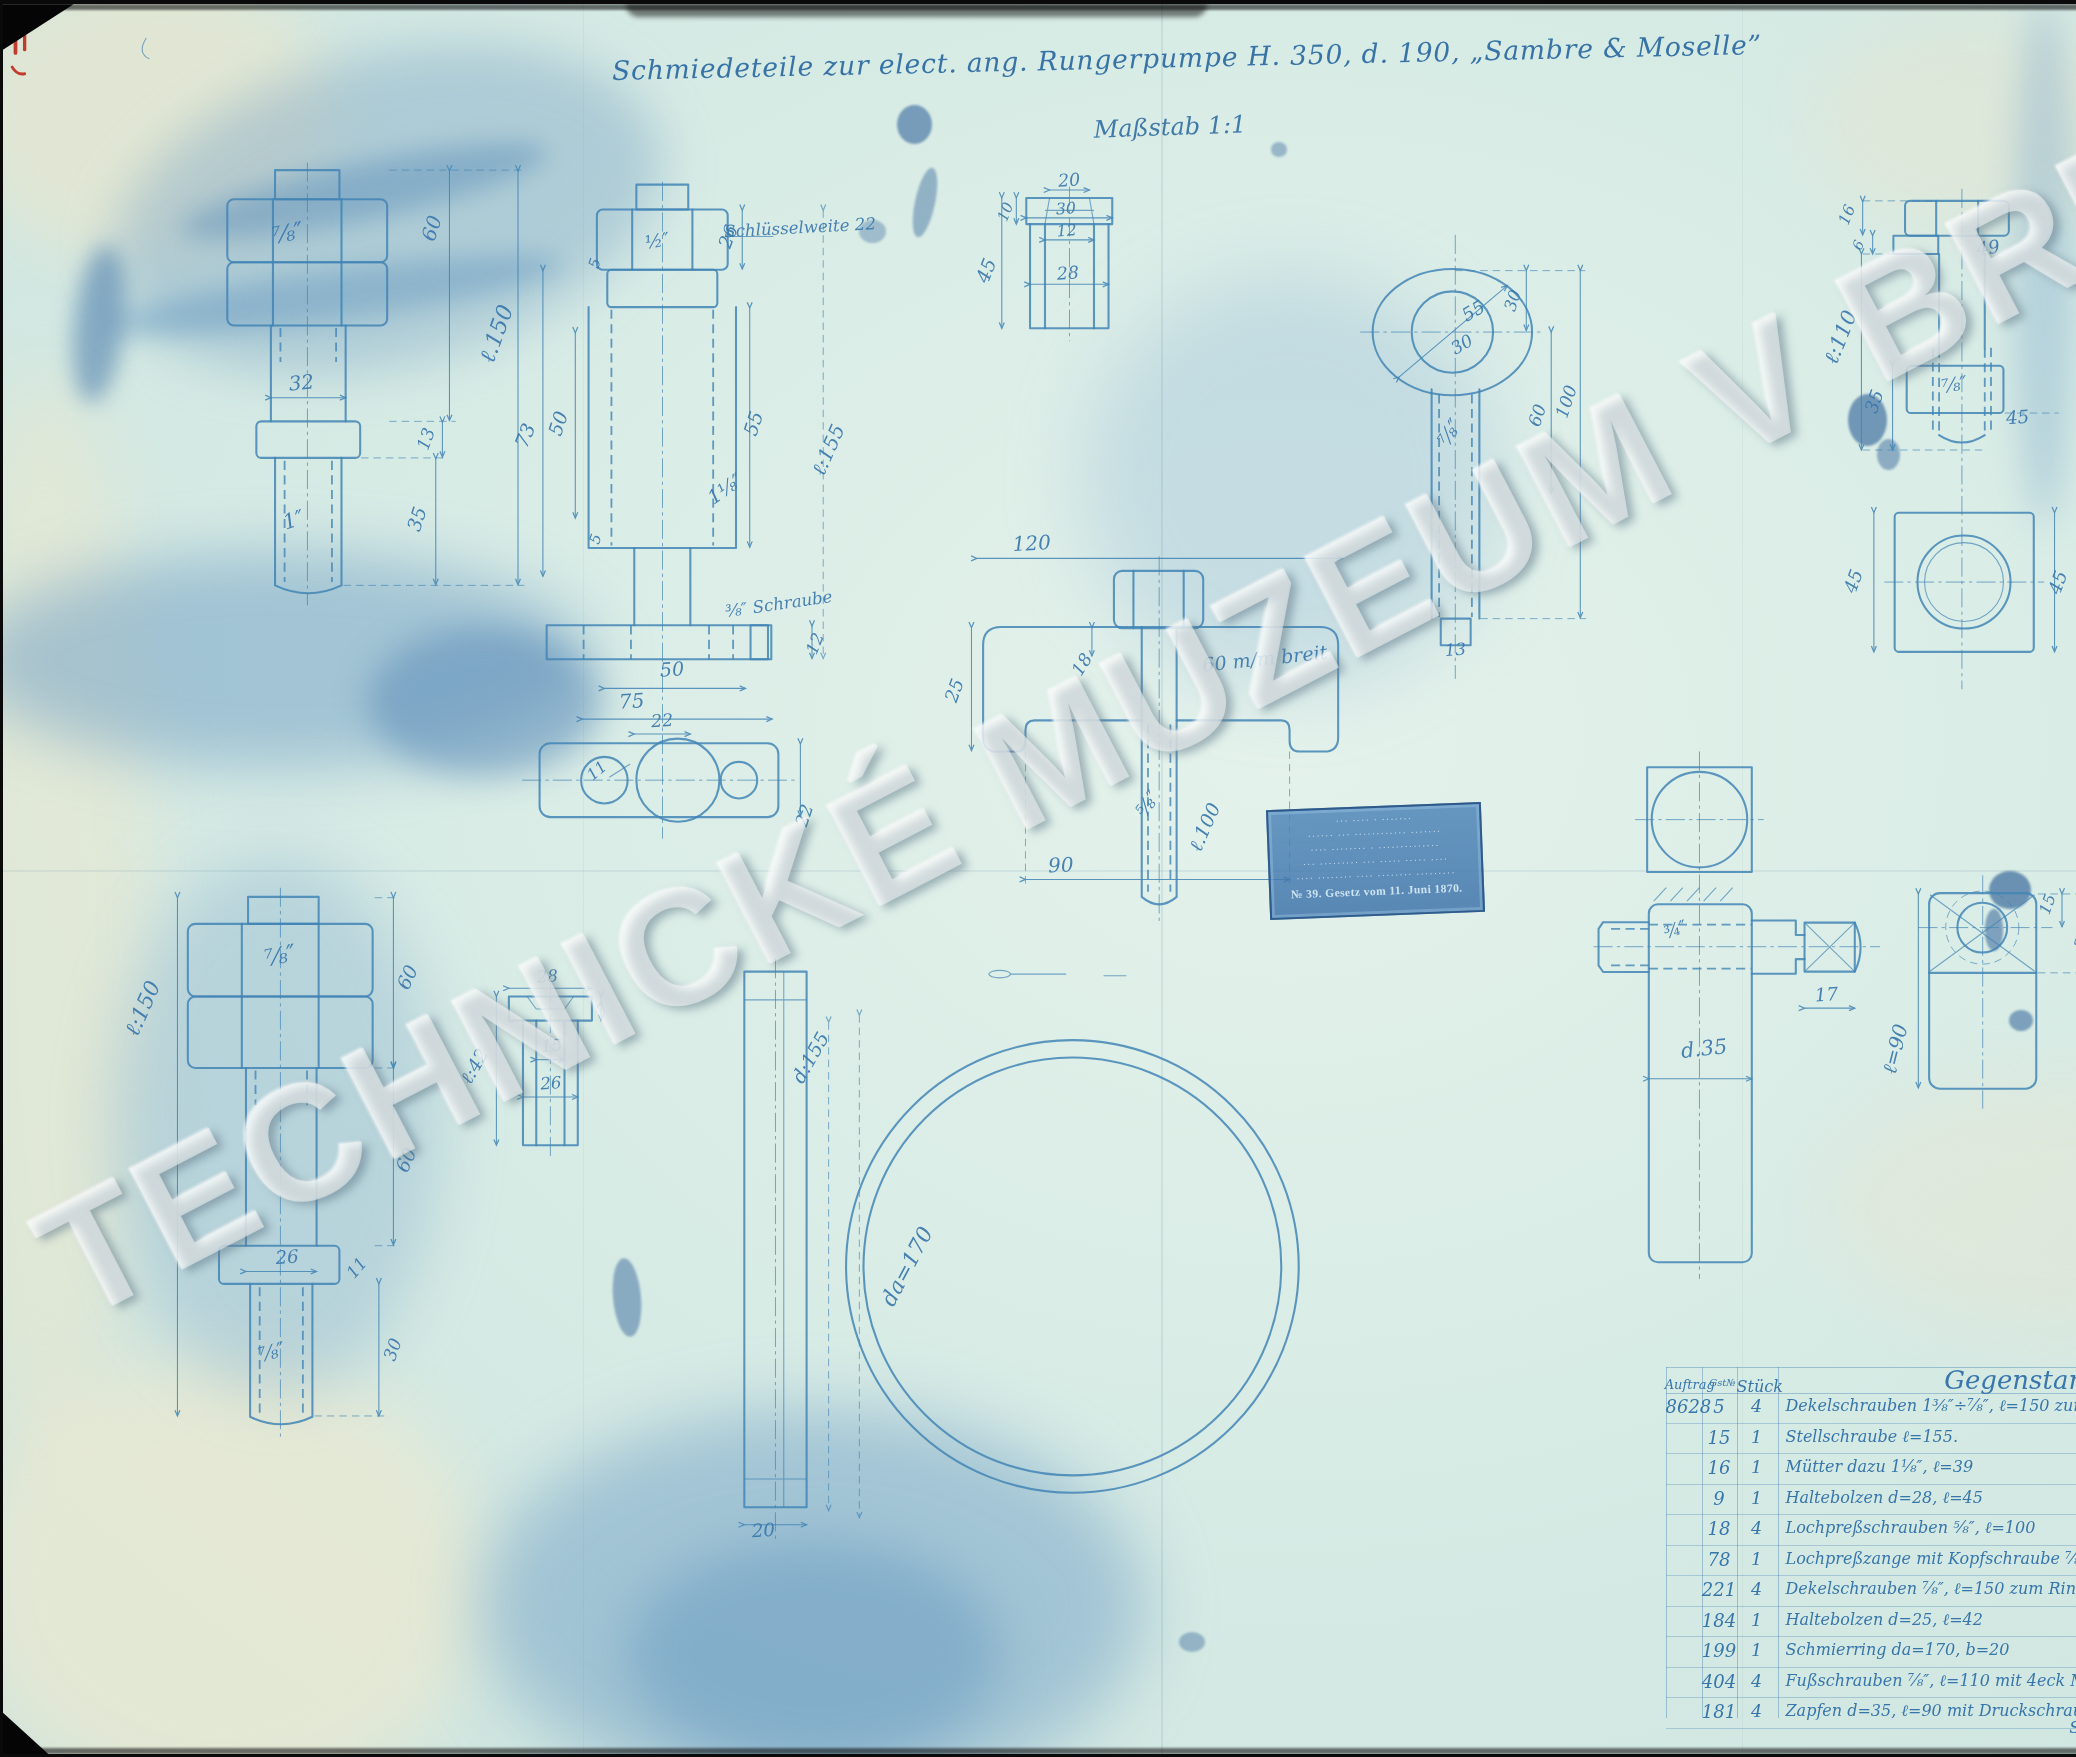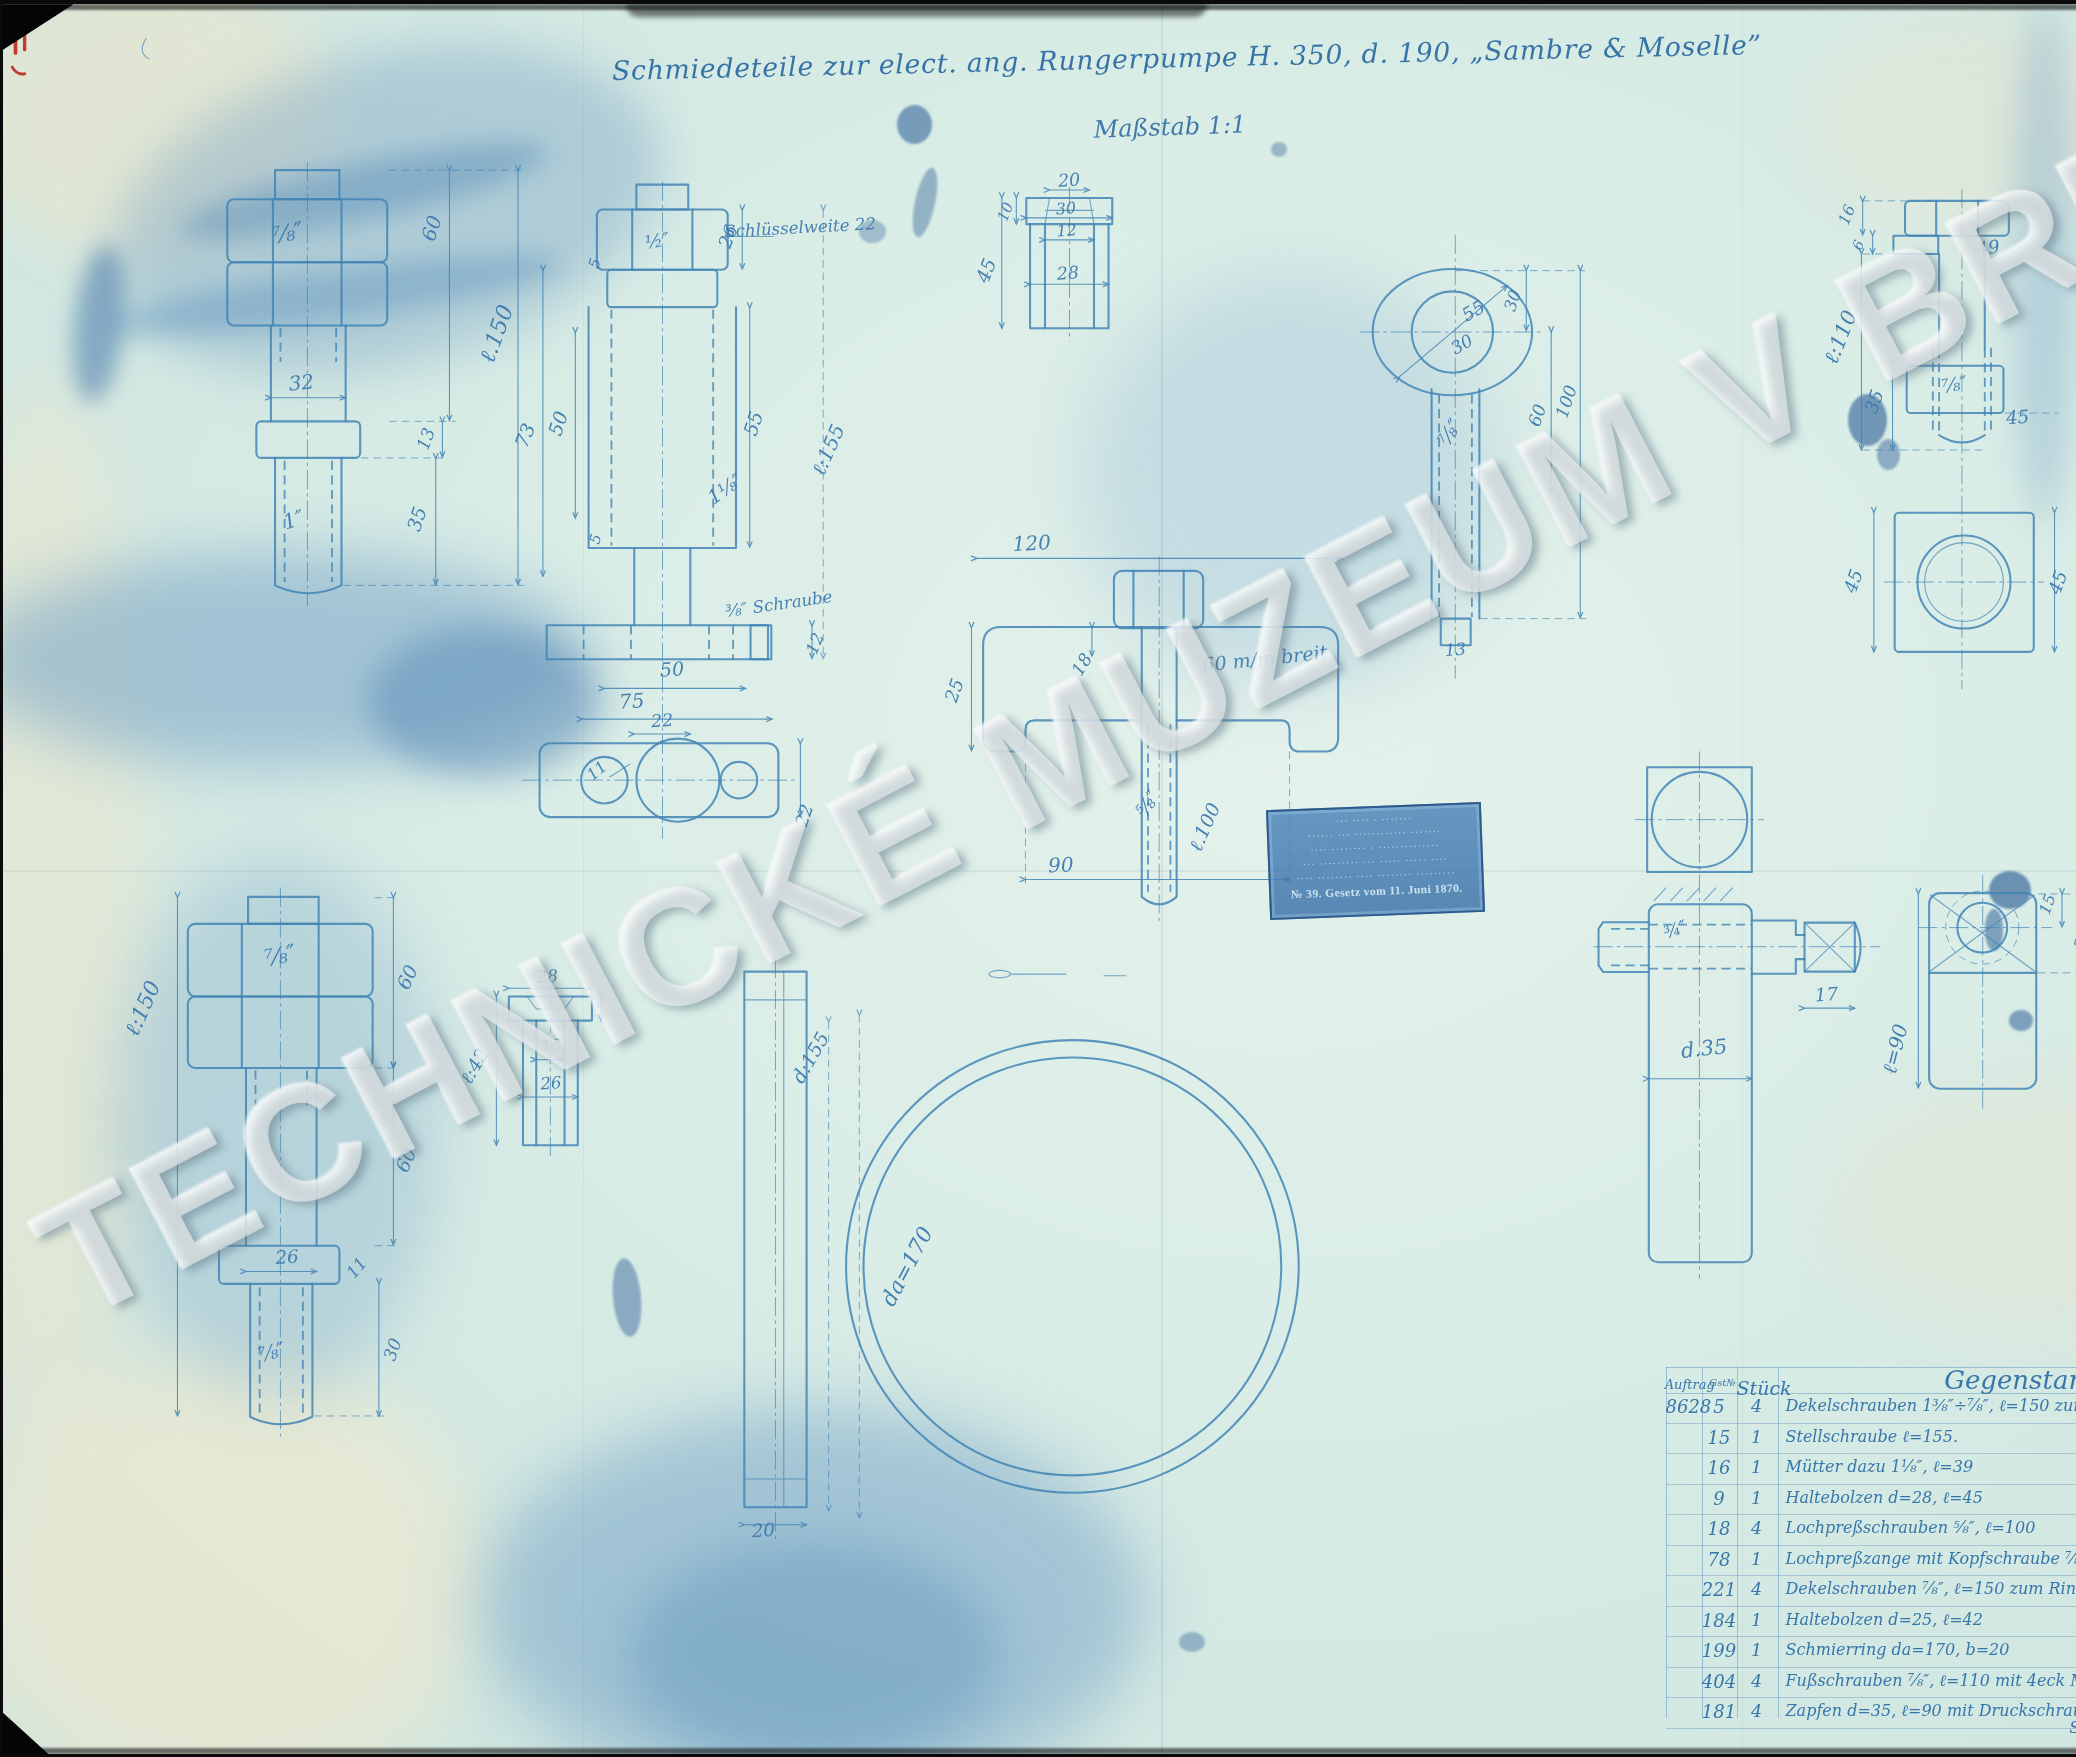--- a/index.html
+++ b/index.html
@@ -45,21 +45,21 @@
   #stamp .sl.last{font-size:11.6px;font-weight:bold;margin-top:1.7px;letter-spacing:0.4px;}
 
   
   #tbl{left:1663px;top:1363px;width:603px;height:351px;}
   #tbl .line{position:absolute;background:rgba(70,130,180,.42);}
   #tbl .vline{top:0;width:0.8px;height:100%;}
   #tbl .hline{left:0;height:0.8px;width:100%;}
   #thead-main{position:absolute;left:112px;top:-2.5px;width:491px;text-align:center;font-size:26px;}
   #th1{position:absolute;left:-0.8px;top:10px;width:50px;font-size:13px;}
   #th2{position:absolute;left:36px;top:10px;width:42px;font-size:10px;text-align:center;}
-  #th3{position:absolute;left:71px;top:10px;width:46px;font-size:19px;}
+  #th3{position:absolute;left:71px;top:10px;width:46px;font-size:16px;}
   #trows{position:absolute;left:0;top:26px;width:100%;}
   .trow{position:relative;height:29.5px;border-bottom:0.7px solid rgba(70,130,180,.33);}
   .trow span{position:absolute;top:3.3px;font-family:"DejaVu Serif",serif;font-style:italic;color:#3776ab;}
   .c1{left:0;width:36px;text-align:center;font-size:18px;}
   .c2{left:36px;width:35px;text-align:center;font-size:18px;}
   .c3{left:71px;width:40px;text-align:center;font-size:17.4px;}
   .c4{left:120px;font-size:16px;white-space:nowrap;}
   #tfoot1{position:absolute;left:345px;top:351px;width:257px;text-align:right;font-size:16.6px;}
 </style>
 </head>

